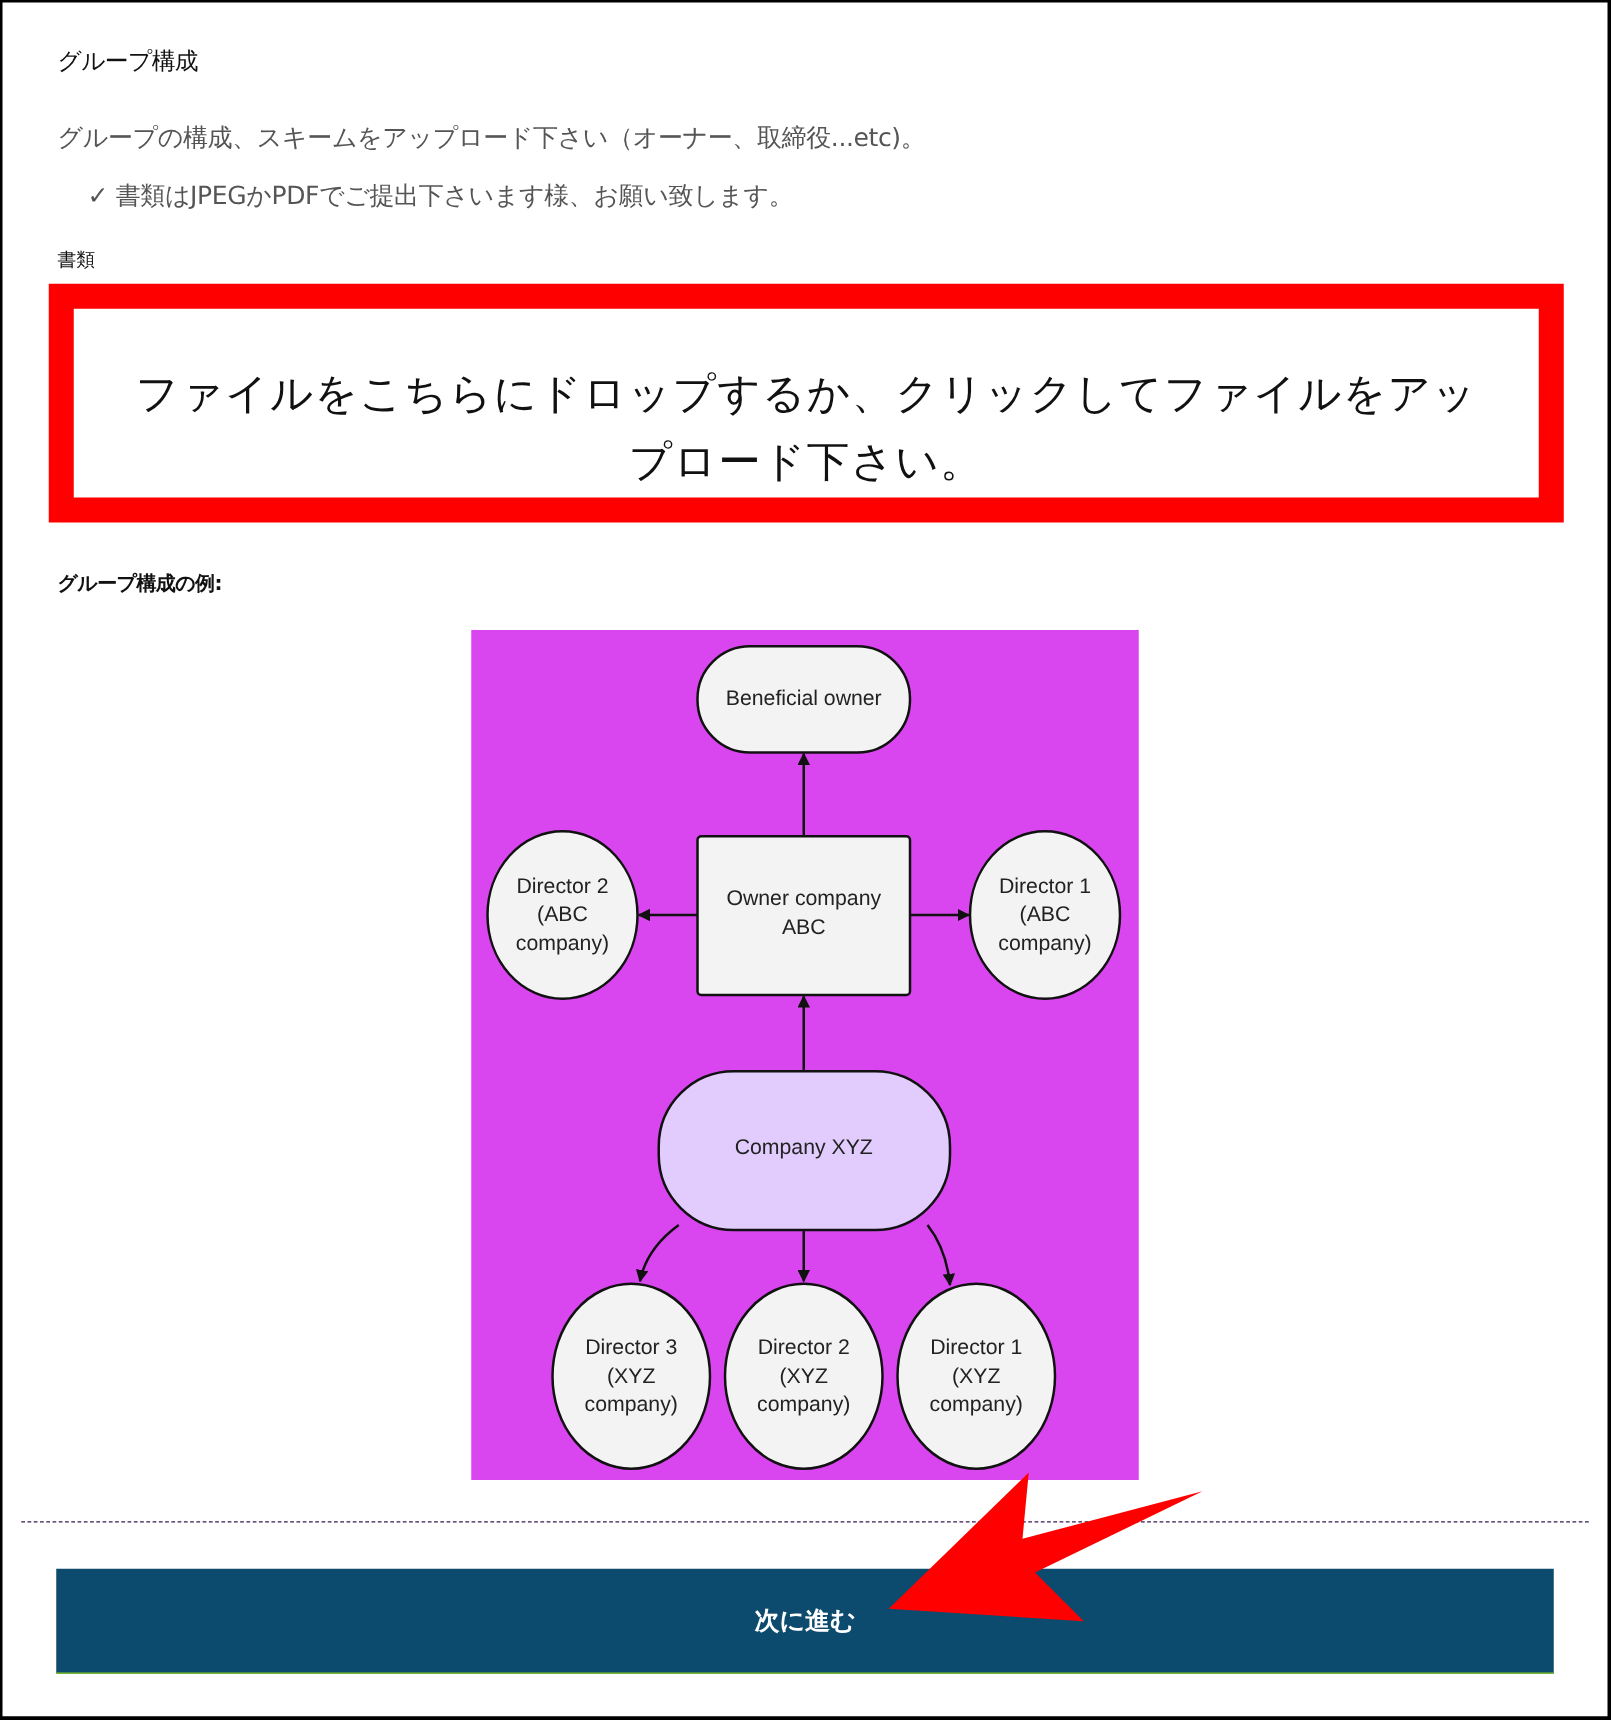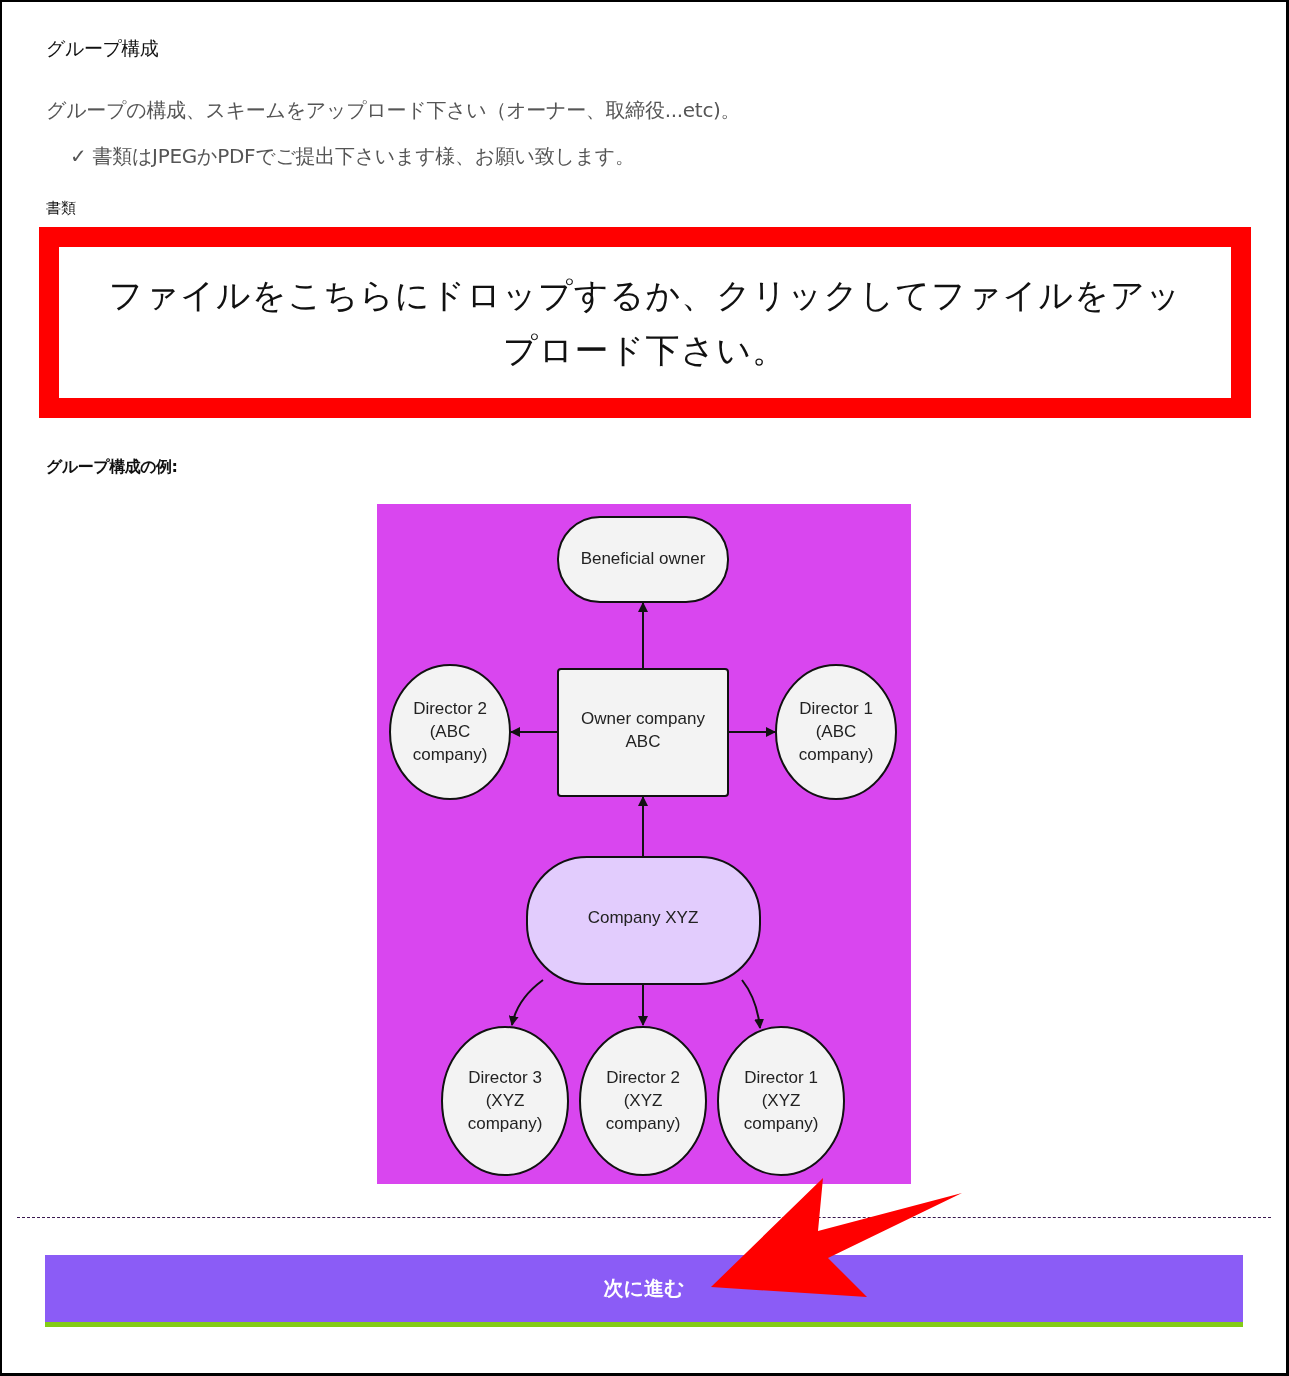--- a/index.html
+++ b/index.html
@@ -7,30 +7,30 @@
          font-family: "DejaVu Sans", "Liberation Sans", sans-serif; }
   .frame { position: absolute; left: 0; top: 0; width: 1289px; height: 1376px;
            box-sizing: border-box; border: 2px solid #000; border-bottom-width: 3px; border-right-width: 3px; }
   .section-title { position: absolute; left: 46px; top: 36px; font-size: 19px; font-weight: normal; color: #111; letter-spacing: -0.5px; }
   .desc { position: absolute; left: 46px; font-size: 20px; color: #555; letter-spacing: -0.3px; }
   .desc1 { top: 97px; }
   .desc2 { top: 143px; margin-left: 24px; }
   .field-label { position: absolute; left: 46px; top: 199px; font-size: 15px; color: #111; }
   .dropzone { position: absolute; left: 39px; top: 227px; width: 1212px; height: 191px;
               box-sizing: border-box; border: 20px solid #ff0000; background: #fff;
-              display: flex; align-items: center; justify-content: center; cursor: pointer; }
+              display: flex; align-items: flex-end; justify-content: center; cursor: pointer; }
   .dropzone-text { font-size: 34px; color: #111; text-align: center; line-height: 55px;
                    width: 1100px; letter-spacing: 1px; }
   .example-label { position: absolute; left: 46px; top: 457px; font-size: 16px; font-weight: bold; color: #111; letter-spacing: -0.5px; }
   .diagram { position: absolute; left: 377px; top: 504px; width: 534px; height: 680px; background: #d946ef; }
   .diagram svg { width: 534px; height: 680px; display: block; }
   .diagram text { font-family: "Liberation Sans", sans-serif; font-size: 17px; fill: #222; }
   .divider { position: absolute; left: 17px; top: 1217px; width: 1254px; height: 0; border-top: 1px dashed #3a1850; }
-  .next-btn { position: absolute; left: 45px; top: 1255px; width: 1198px; height: 72px; box-sizing: border-box;
-              background: #8b5cf6; border: none; border-bottom: 5px solid #84cc16; color: #fff;
+  .next-btn { position: absolute; left: 45px; top: 1255px; width: 1198px; height: 84px; box-sizing: border-box;
+              background: #0c4a6e; border: none; border-bottom: 1px solid #84cc16; color: #fff;
               font-size: 20px; font-weight: bold; display: flex; align-items: center; justify-content: center;
               cursor: pointer; font-family: "DejaVu Sans", sans-serif; }
   .arrow { position: absolute; left: 0; top: 0; width: 1289px; height: 1376px; pointer-events: none; }
 </style>
 </head>
 <body>
 
 <div class="frame"></div>
 
 <div class="section-title">グループ構成</div>

